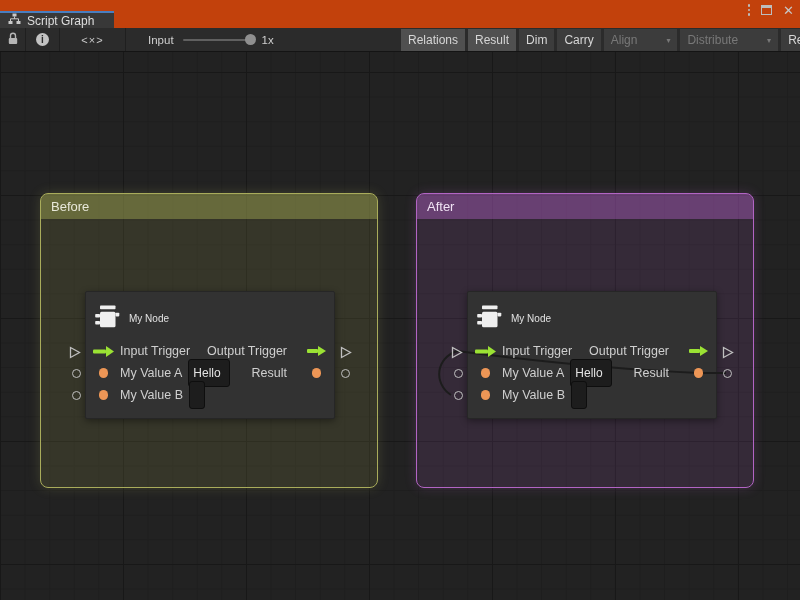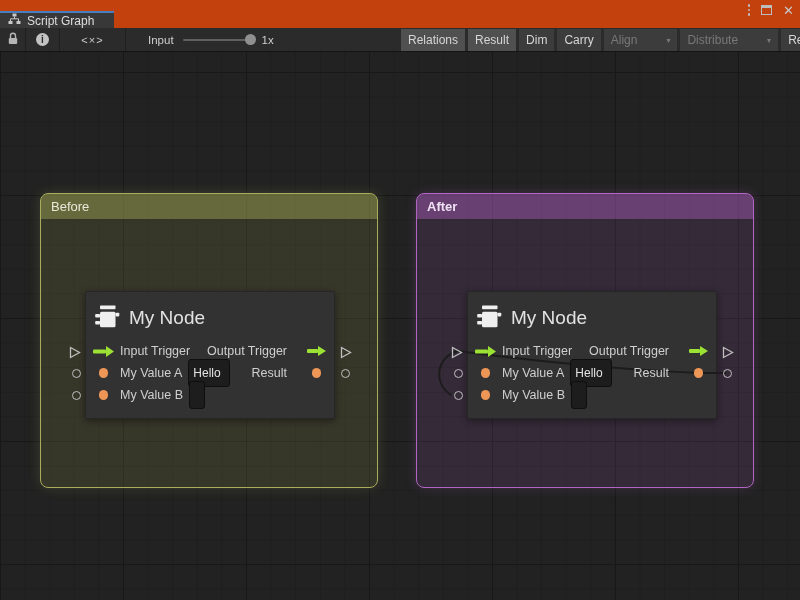--- a/index.html
+++ b/index.html
@@ -46,30 +46,30 @@
     background-position:0 20px,0 0,0 20px,0 0; }
 
   .group { position:absolute; width:338px; height:295px; border-radius:8px; border:1.5px solid; }
   .group-header { height:25px; border-radius:6px 6px 0 0; display:flex; align-items:center;
     padding:0 10px; font-size:13px; }
   .g-before { left:40px; top:141px; border-color:#a9ac5b; background:rgba(160,164,78,0.16);
     box-shadow:0 0 12px rgba(169,172,91,0.22); }
   .g-before .group-header { background:rgba(170,176,86,0.42); color:#e8e8da; }
   .g-after { left:416px; top:141px; border-color:#b264c4; background:rgba(168,92,188,0.14);
     box-shadow:0 0 12px rgba(178,100,196,0.22); }
-  .g-after .group-header { background:rgba(182,98,202,0.40); color:#f0e2f4;font-weight:bold; }
+  .g-after .group-header { background:rgba(182,98,202,0.40); color:#f0e2f4; }
 
   .wires { position:absolute; left:0; top:0; pointer-events:none; }
 
   .node { position:absolute; top:239px; width:250px; height:128px; background:#323232;
     border:1px solid #262626; border-radius:2px; box-shadow:0 2px 7px rgba(0,0,0,0.4); }
   .n-before { left:85px; } .n-after { left:467px; }
   .node-header { position:relative; z-index:1; height:48px; display:flex; align-items:center;
     gap:9px; padding:4px 8px 0 7px; }
-  .node-title { color:#e2e2e2; font-size:19px; }
+  .node-title { color:#e2e2e2; font-size:10px; }
   .node-row { position:relative; z-index:1; height:22px; display:flex;
     align-items:center; justify-content:space-between; }
   .pl { display:flex; align-items:center; gap:6px; padding-left:7px; }
   .pr { display:flex; align-items:center; gap:20px; padding-right:8px; }
   .slot-l { width:21px; display:flex; align-items:center; justify-content:center; }
   .slot-r { width:19px; display:flex; align-items:center; justify-content:center; }
   .plabel { color:#cfcfcf; font-size:12.5px; }
   .dot { width:9.5px; height:9.5px; border-radius:50%; background:#ed9656; }
   .vfield { height:28px; background:#1d1d1d; border:1px solid #0e0e0e; border-radius:3px;
     color:#e3e3e3; font-size:12px; padding:0 4px; font-family:"Liberation Sans",sans-serif; }

